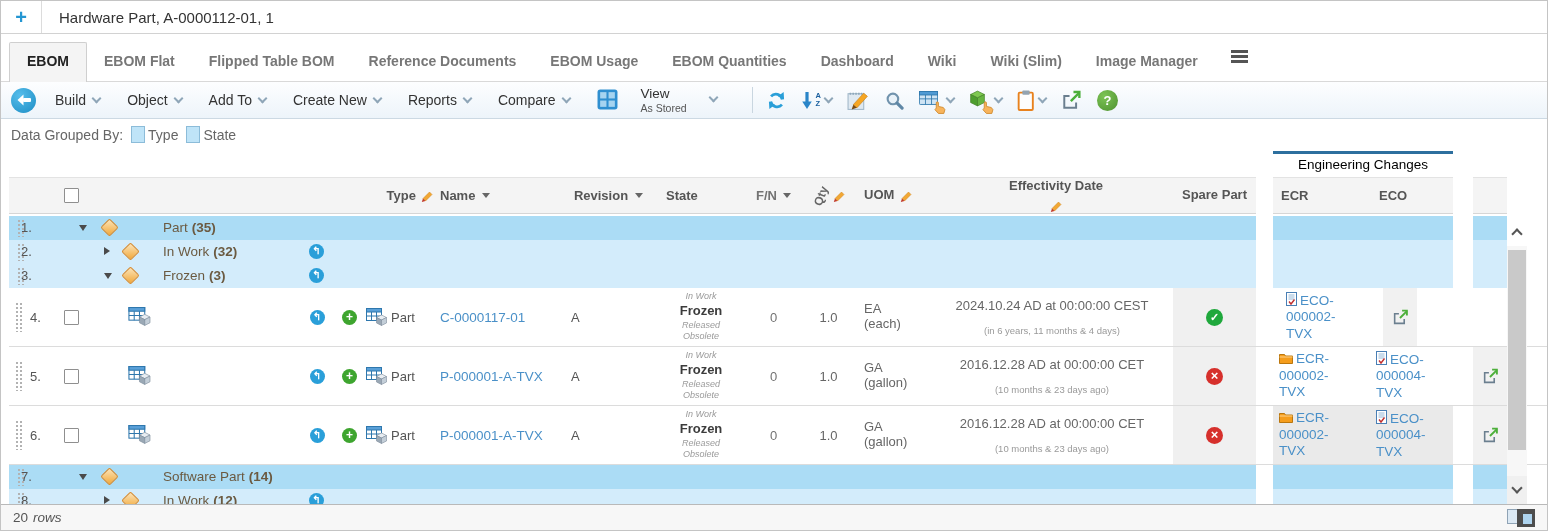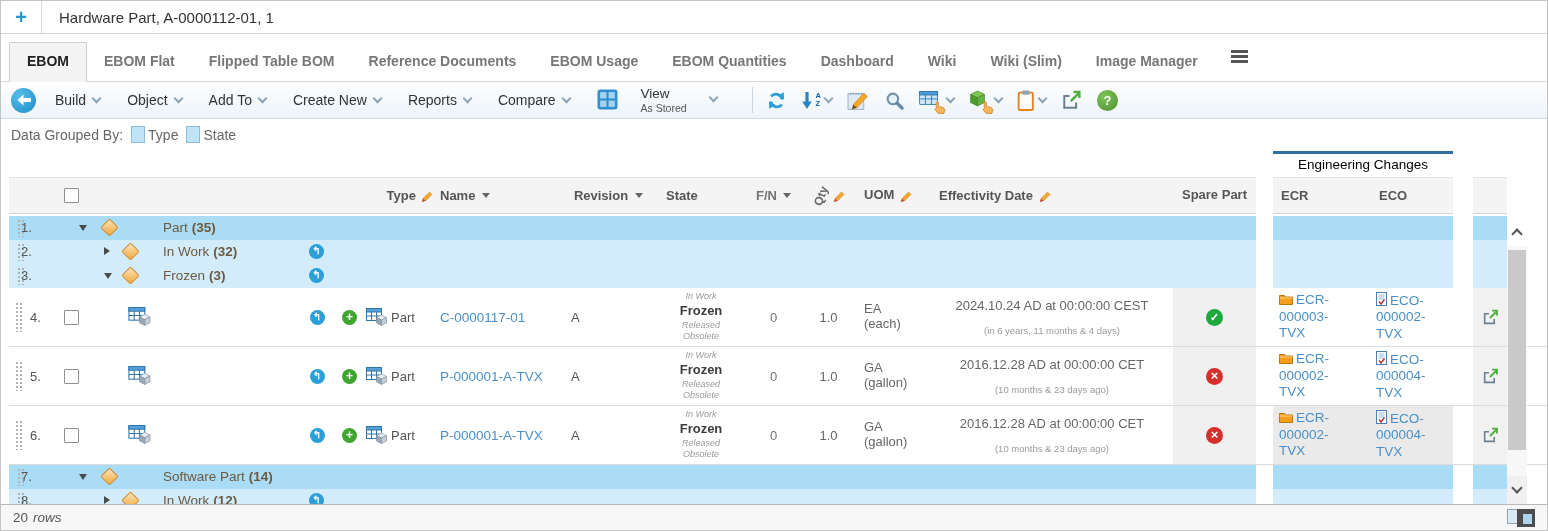--- a/index.html
+++ b/index.html
@@ -68,21 +68,21 @@
 .hdr{position:absolute;top:176px;left:8px;height:37px;display:flex;font-size:13px;font-weight:bold;color:#555}
 .hdr .cell{height:100%;background:#f4f4f4;border-top:1px solid #e3e3e3;border-bottom:1px solid #d6d6d6}
 .hdr .cell.gapc{background:#fff;border:none}
 .hdr .c-type{justify-content:flex-end;padding-right:2px;gap:5px}
 .hdr .c-name{gap:7px}
 .hdr .c-rev{justify-content:center;gap:7px;padding-left:0}
 .hdr .c-state{flex-direction:row;justify-content:flex-start;padding-left:10px}
 .hdr .c-fn{gap:6px}
 .hdr .c-qty{gap:2px}
 .hdr .c-uom{gap:6px;font-weight:bold;color:#555}
-.hdr .c-eff{flex-direction:row;justify-content:flex-start;padding-left:8px;gap:6px}
+.hdr .c-eff{flex-direction:column;justify-content:flex-start;padding-left:8px;gap:6px}
 .hdr .c-spare{text-align:center;line-height:1.1}
 .hdr .c-ecr{padding-left:8px}
 .hdr .c-eco{padding-left:16px}
 .qtyrot{transform:rotate(-70deg);font-size:12px}
 .sortdn{width:0;height:0;border-left:4.5px solid transparent;border-right:4.5px solid transparent;border-top:5.5px solid #666;flex:none}
 
 
 .rows{position:absolute;top:215px;left:0;width:1548px;height:290px;overflow:hidden}
 .row{display:flex;margin-left:8px}
 .row.data{height:59px;border-bottom:1px solid #dcdcdc;background:#fff}
@@ -523,25 +523,20 @@
           </span>
         </div>
       <div class="cell c-eff">
         <span class="eff1">2024.10.24 AD at 00:00:00 CEST</span>
         <span class="eff2">(in 6 years, 11 months &amp; 4 days)</span>
       </div>
       <div class="cell c-spare">
           <span class="yescirc"><span>✓</span></span>
         </div>
       <div class="cell c-gap1"></div>
-      <div class="cell c-ecr">
-          <span class="ecwrap"><svg width="14" height="11">
-              <use href="#sym-folder"></use>
-            </svg><a class="eclink">ECR-000003-TVX</a></span>
-        </div>
       <div class="cell c-eco">
           <span class="ecwrap"><svg width="11" height="14">
               <use href="#sym-ecodoc"></use>
             </svg><a class="eclink">ECO-000002-TVX</a></span>
         </div>
       <div class="cell c-gap2"></div>
       <div class="cell c-ext">
           <svg width="17" height="17">
             <use href="#sym-ext"></use>
           </svg>

